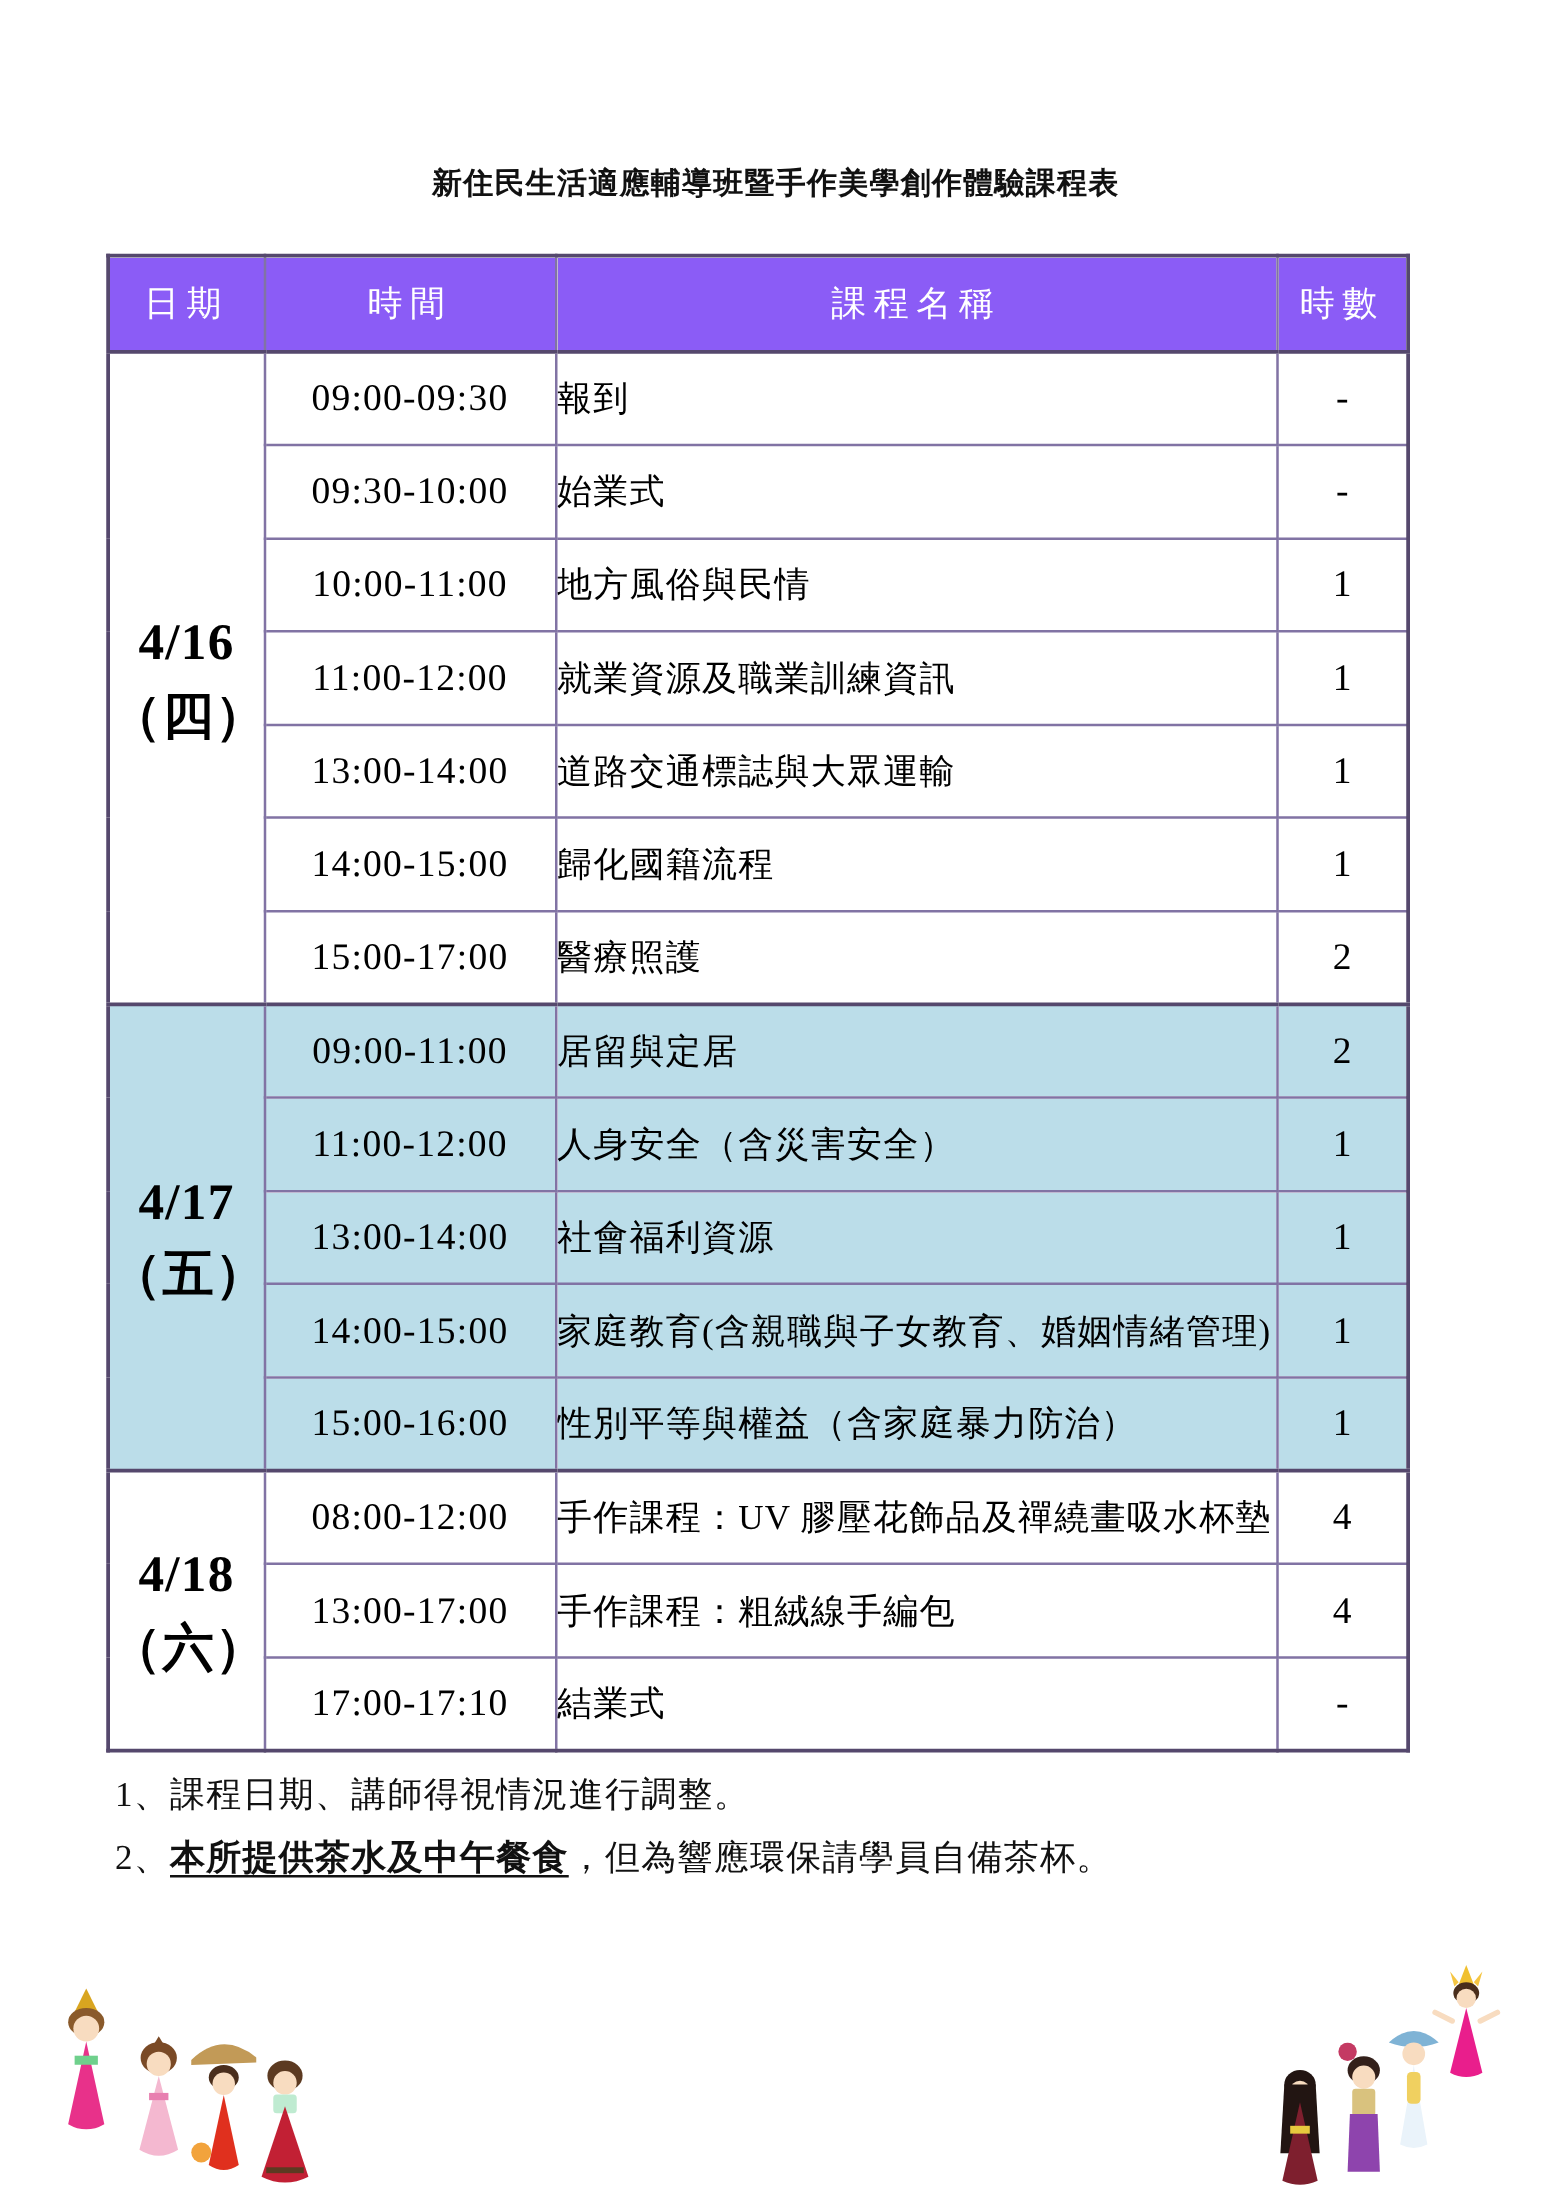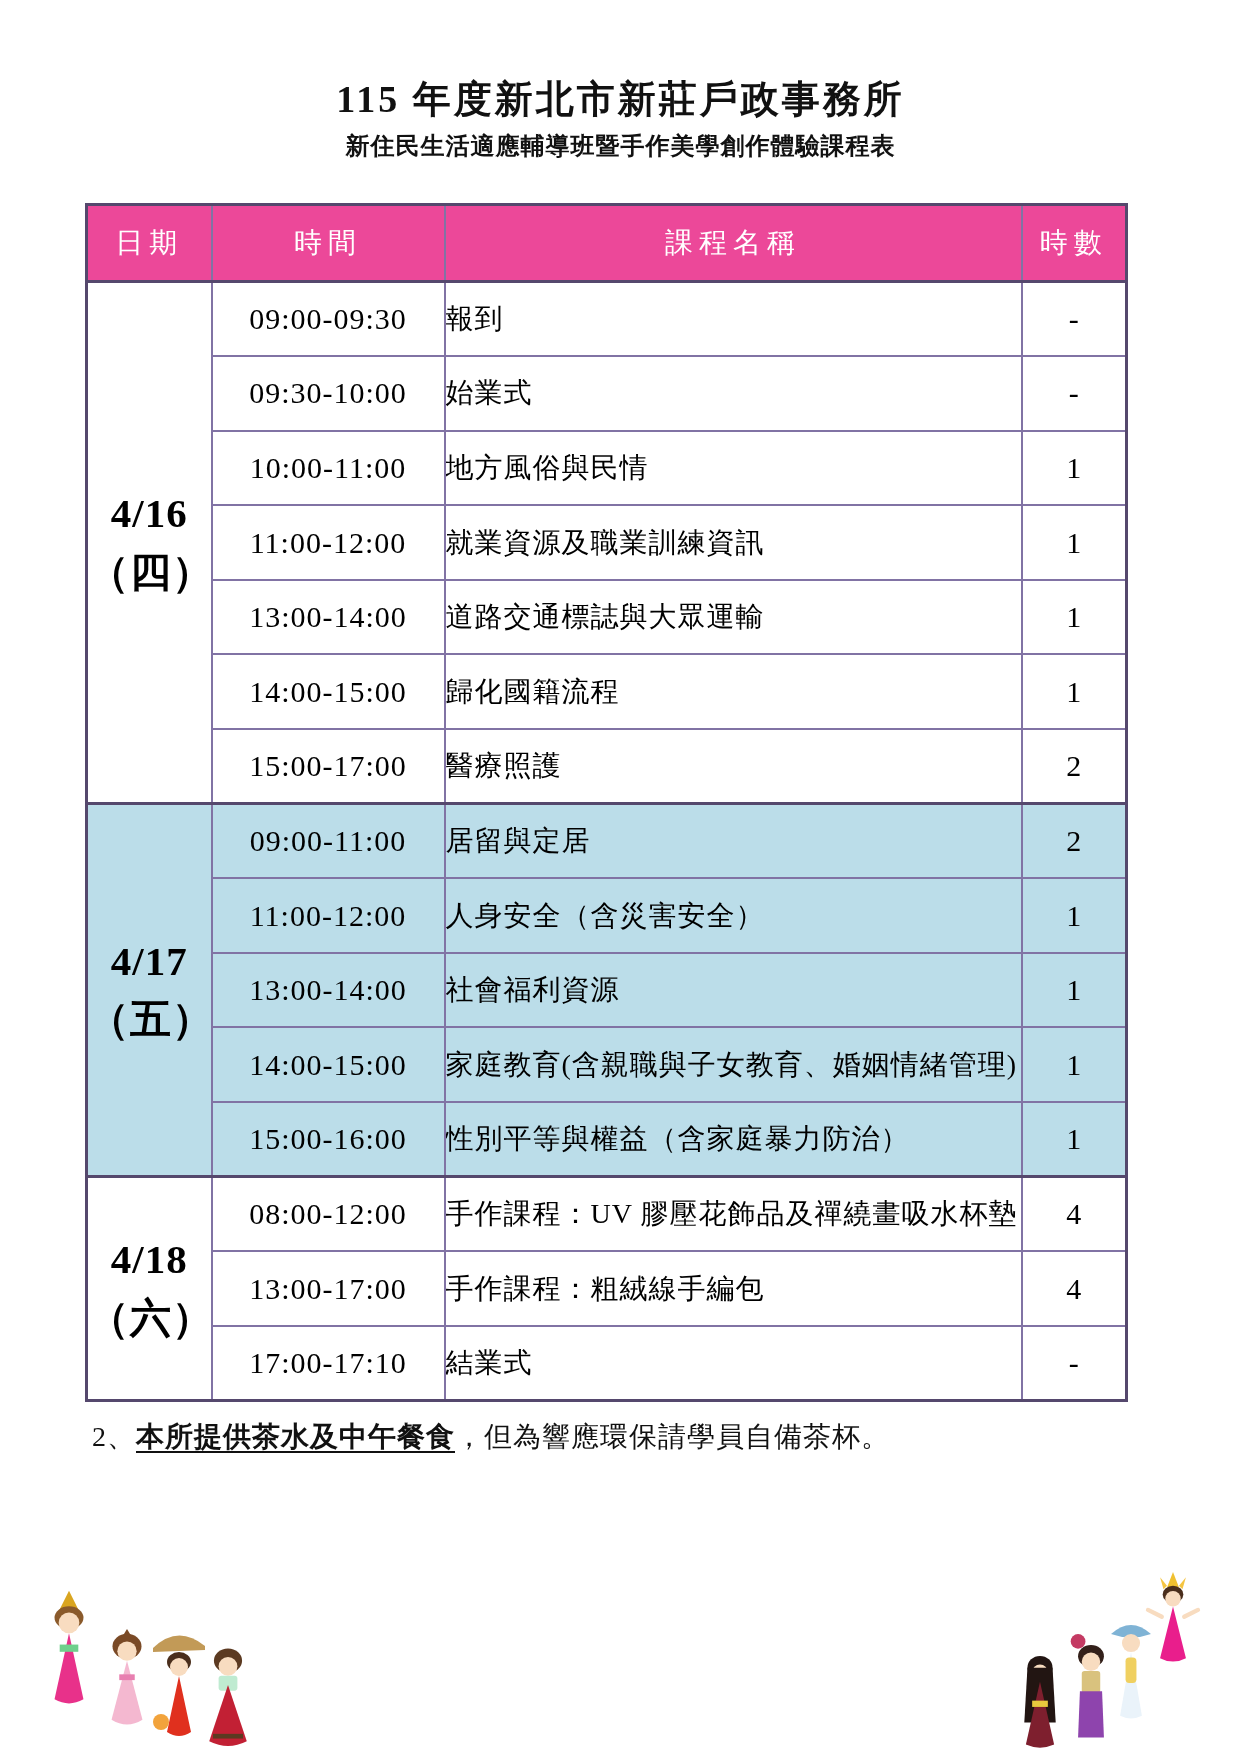--- a/index.html
+++ b/index.html
@@ -33,21 +33,21 @@
     border: 3px solid #55486D;
   }
   table.sched th, table.sched td {
     border: 2px solid #8173A4;
     padding: 0;
     vertical-align: middle;
     overflow: hidden;
   }
   tr.hdr { height: 77px; }
   tr.hdr th {
-    background: #ec4899;
+    background: #8b5cf6;
     color: #ffffff;
     font-size: 28px;
     font-weight: normal;
     letter-spacing: 6px;
     text-align: center;
     border-bottom: 3px solid #55486D;
   }
   tbody tr { height: 74.6px; }
   tr.sec-start td { border-top: 3px solid #55486D; }
 
@@ -72,21 +72,20 @@
 
   
   .deco { position: absolute; }
   .fig  { position: absolute; }
 </style>
 </head>
 <body>
 
 <div id="page">
 
-  <div class="title1">115 年度新北市新莊戶政事務所</div>
   <div class="title2">新住民生活適應輔導班暨手作美學創作體驗課程表</div>
 
   <div class="sched-wrap">
     <table class="sched">
       <colgroup>
         <col style="width:125px">
           <col style="width:233px">
           <col style="width:577px">
           <col style="width:105px">
       </colgroup>
@@ -188,20 +187,23 @@
           <td class="time-cell">17:00-17:10</td>
           <td class="course-cell">結業式</td>
           <td class="hours-cell">-</td>
         </tr>
       </tbody>
     </table>
   </div>
 
   <div class="notes">
     <div class="note-line">
+      <span>1、</span><span class="bu"></span><span>課程日期、講師得視情況進行調整。</span>
+    </div>
+    <div class="note-line">
       <span>2、</span><span class="bu">本所提供茶水及中午餐食</span><span>，但為響應環保請學員自備茶杯。</span>
     </div>
   </div>
 
   <div class="deco" style="left:30px; top:1578px; width:230px; height:177px;">
     <svg class="fig" style="left:8px; top:0; width:62px; height:160px;" viewBox="0 0 60 130">
       <polygon points="30,0 40,20 20,20" fill="#D9A520"></polygon>
       <ellipse cx="30" cy="26" rx="14" ry="11" fill="#8A5A2B"></ellipse>
       <circle cx="30" cy="31" r="10" fill="#F8DCC0"></circle>
       <path d="M30,41 L16,105 Q30,113 44,105 Z" fill="#E8318A"></path>

